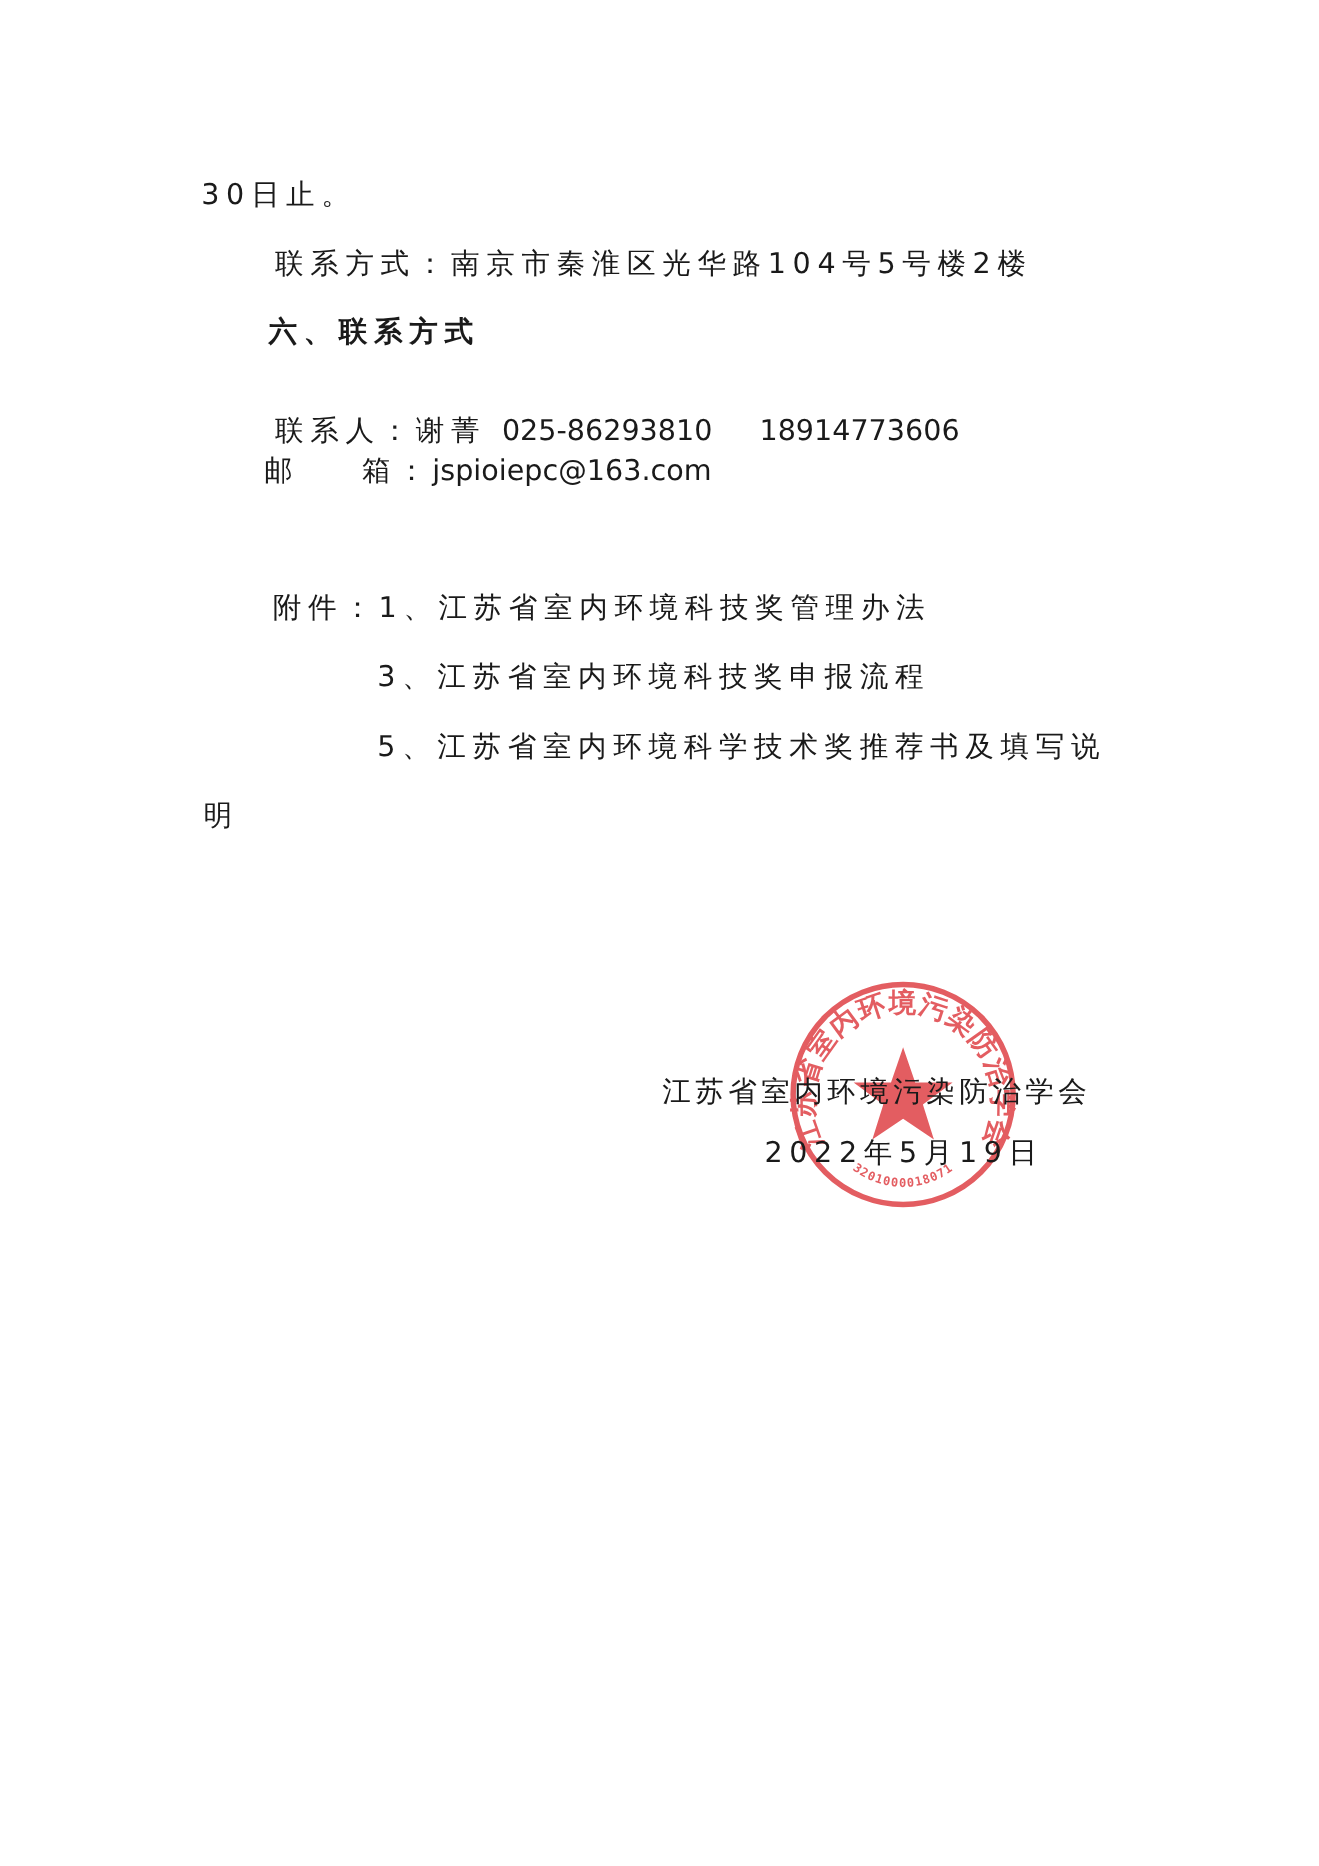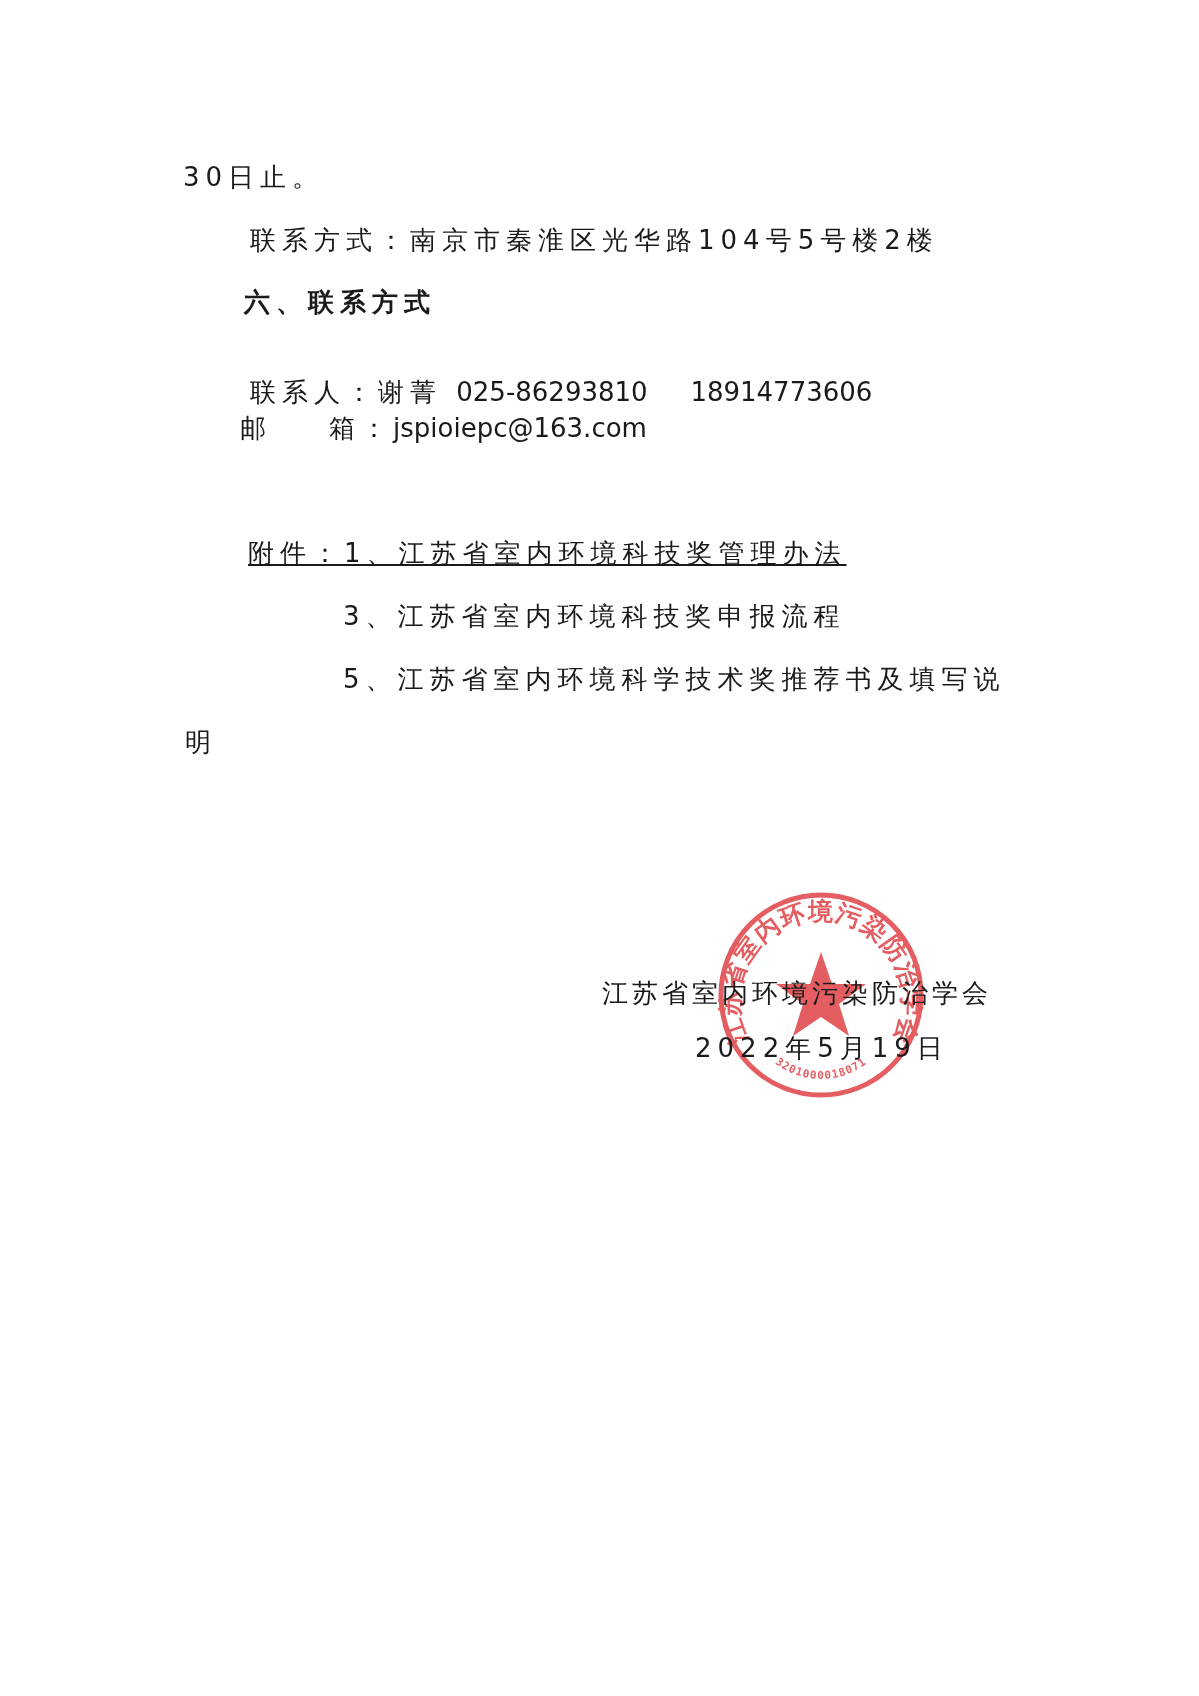--- a/index.html
+++ b/index.html
@@ -42,21 +42,21 @@
   <div class="line" style="left:250px; top:332px;margin-top:43px;">
     <span>联系人：</span><span>谢菁</span>
     <span class="num">025-86293810</span>&nbsp;&nbsp;
     <span class="num">18914773606</span>
   </div>
 
   <div class="line" style="left:240px; top:411px;">
     <span>邮&nbsp;&nbsp;&nbsp;&nbsp;箱：</span><span class="num">jspioiepc@163.com</span>
   </div>
 
-  <div class="line" style="left:248px; top:536px;text-decoration:underline;">
+  <div class="line" style="left:248px; top:536px;">
     <span>附件：</span><span>1、江苏省室内环境科技奖管理办法</span>
   </div>
 
   <div class="line" style="left:343px; top:599px;">
     <span>3、江苏省室内环境科技奖申报流程</span>
   </div>
 
   <div class="line" style="left:343px; top:662px;">
     <span>5、江苏省室内环境科学技术奖推荐书及填写说</span>
   </div>

